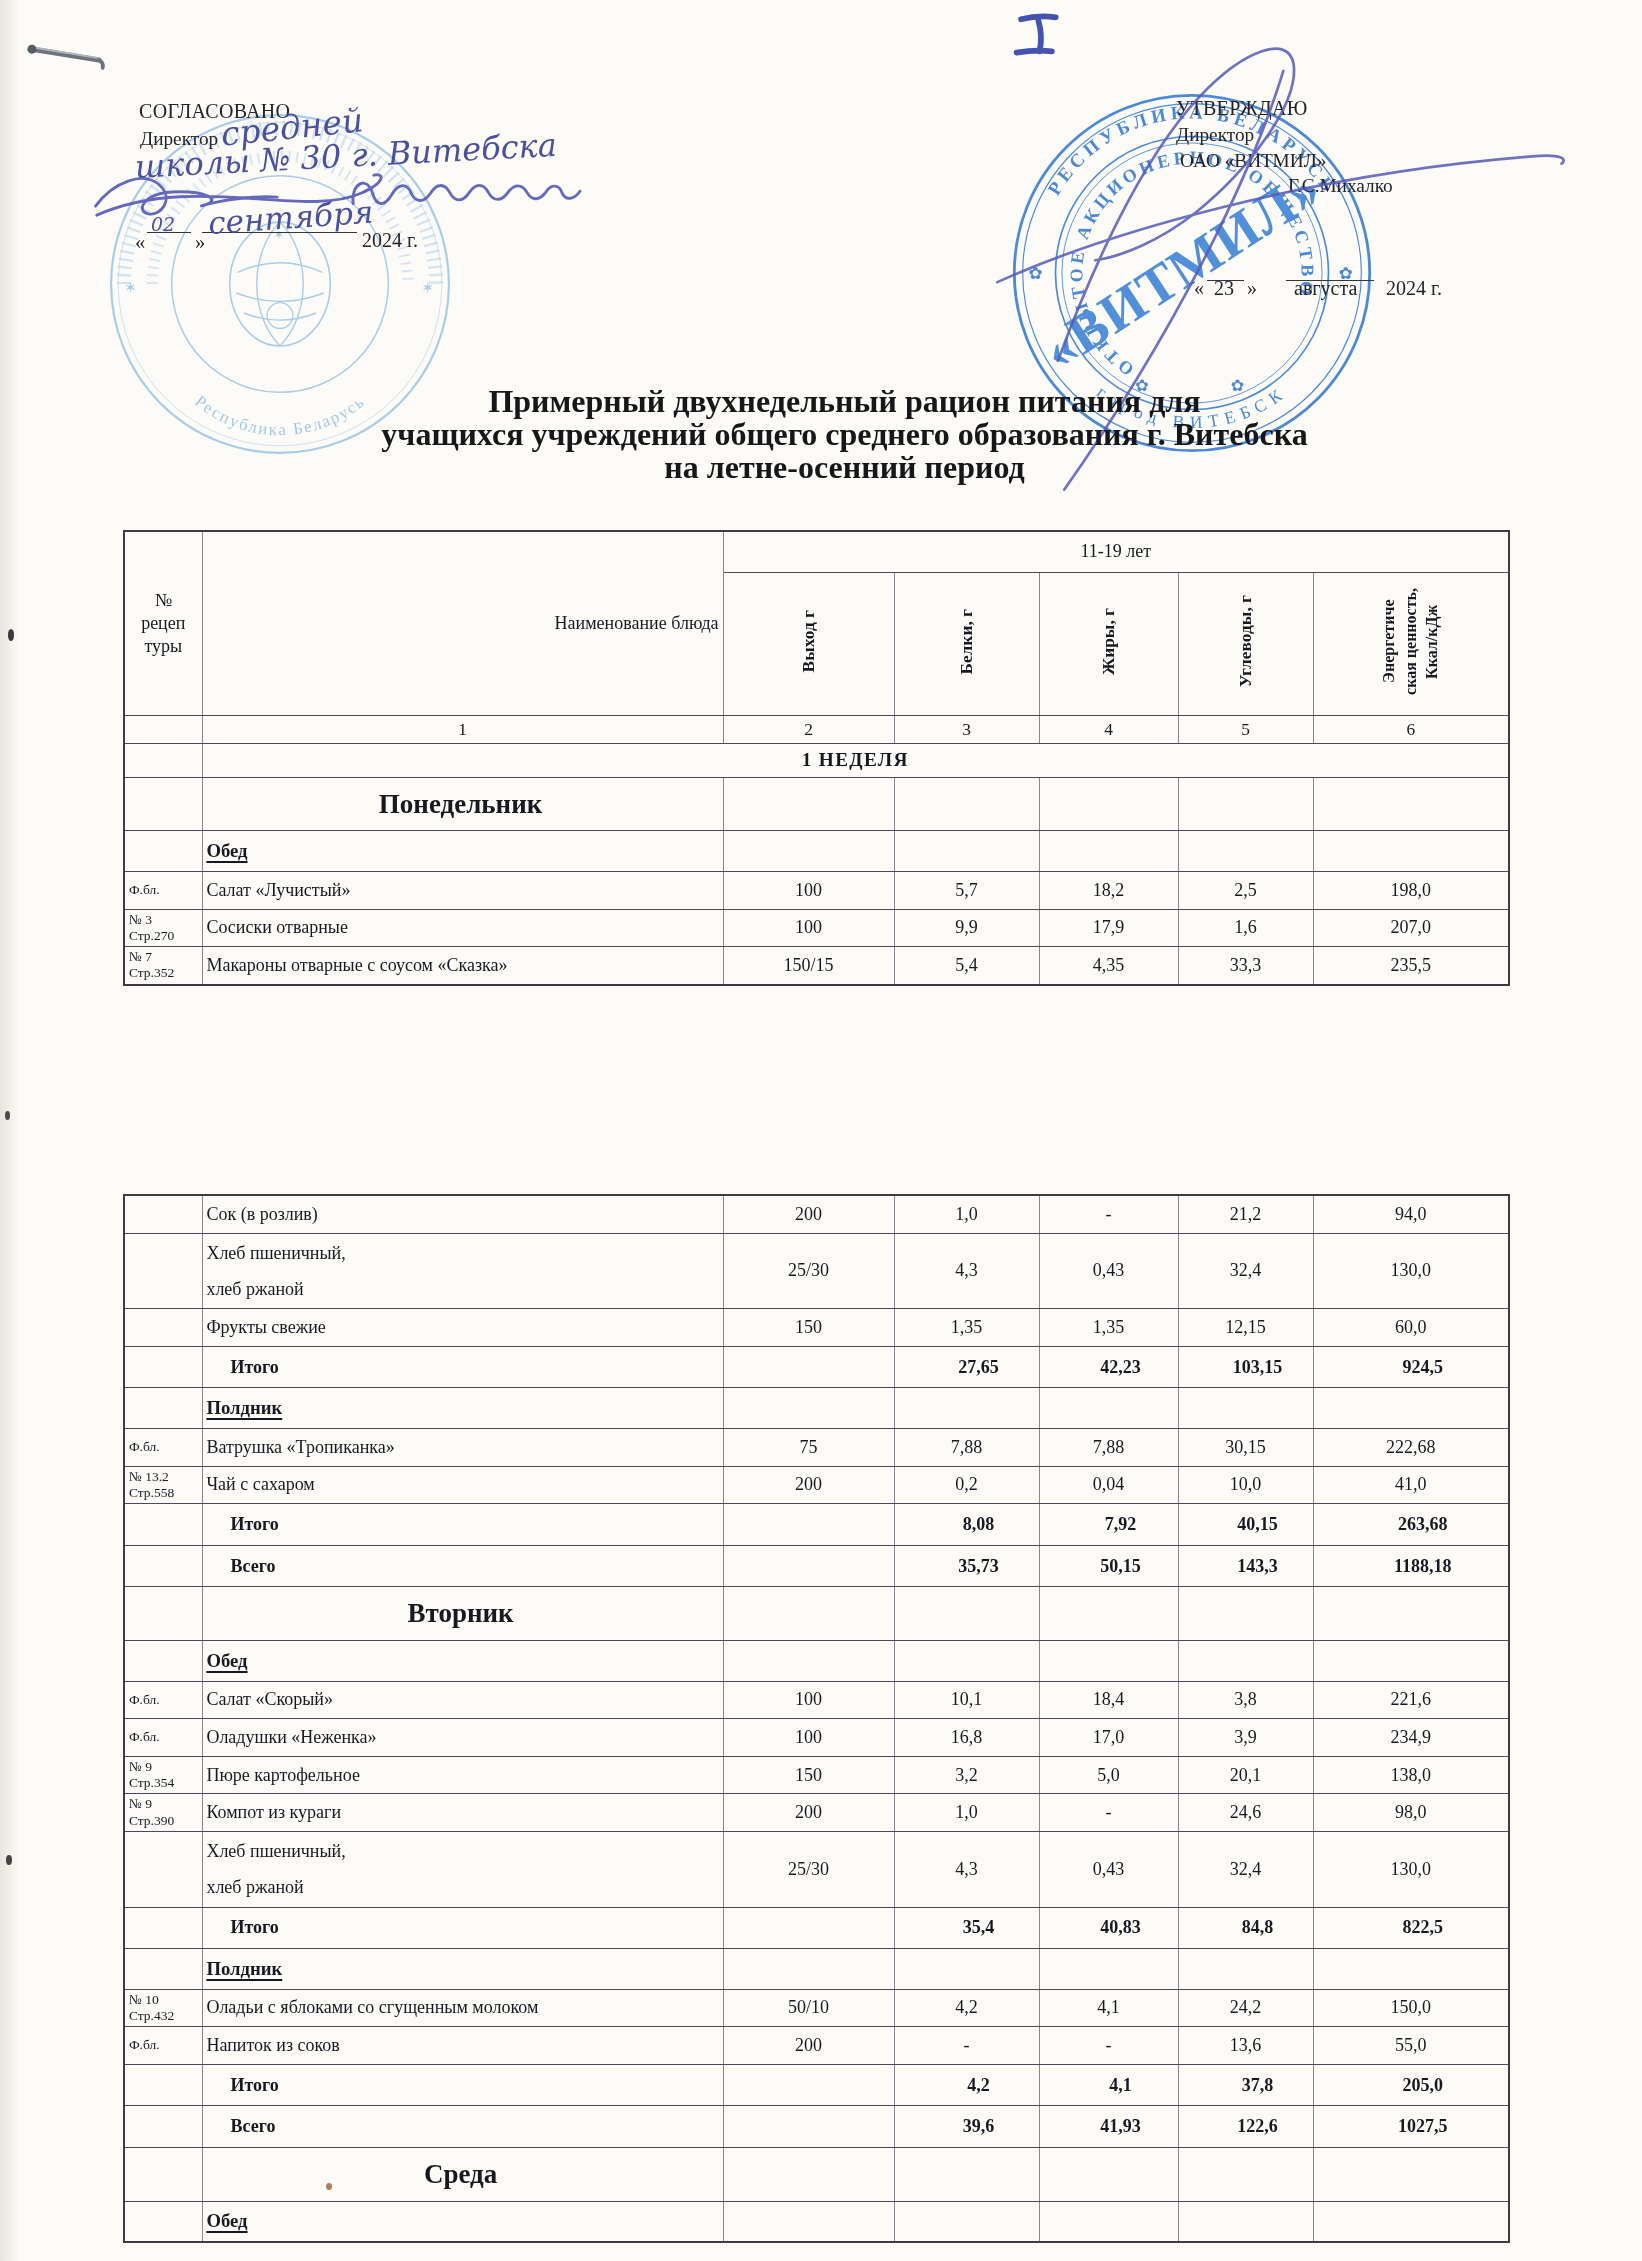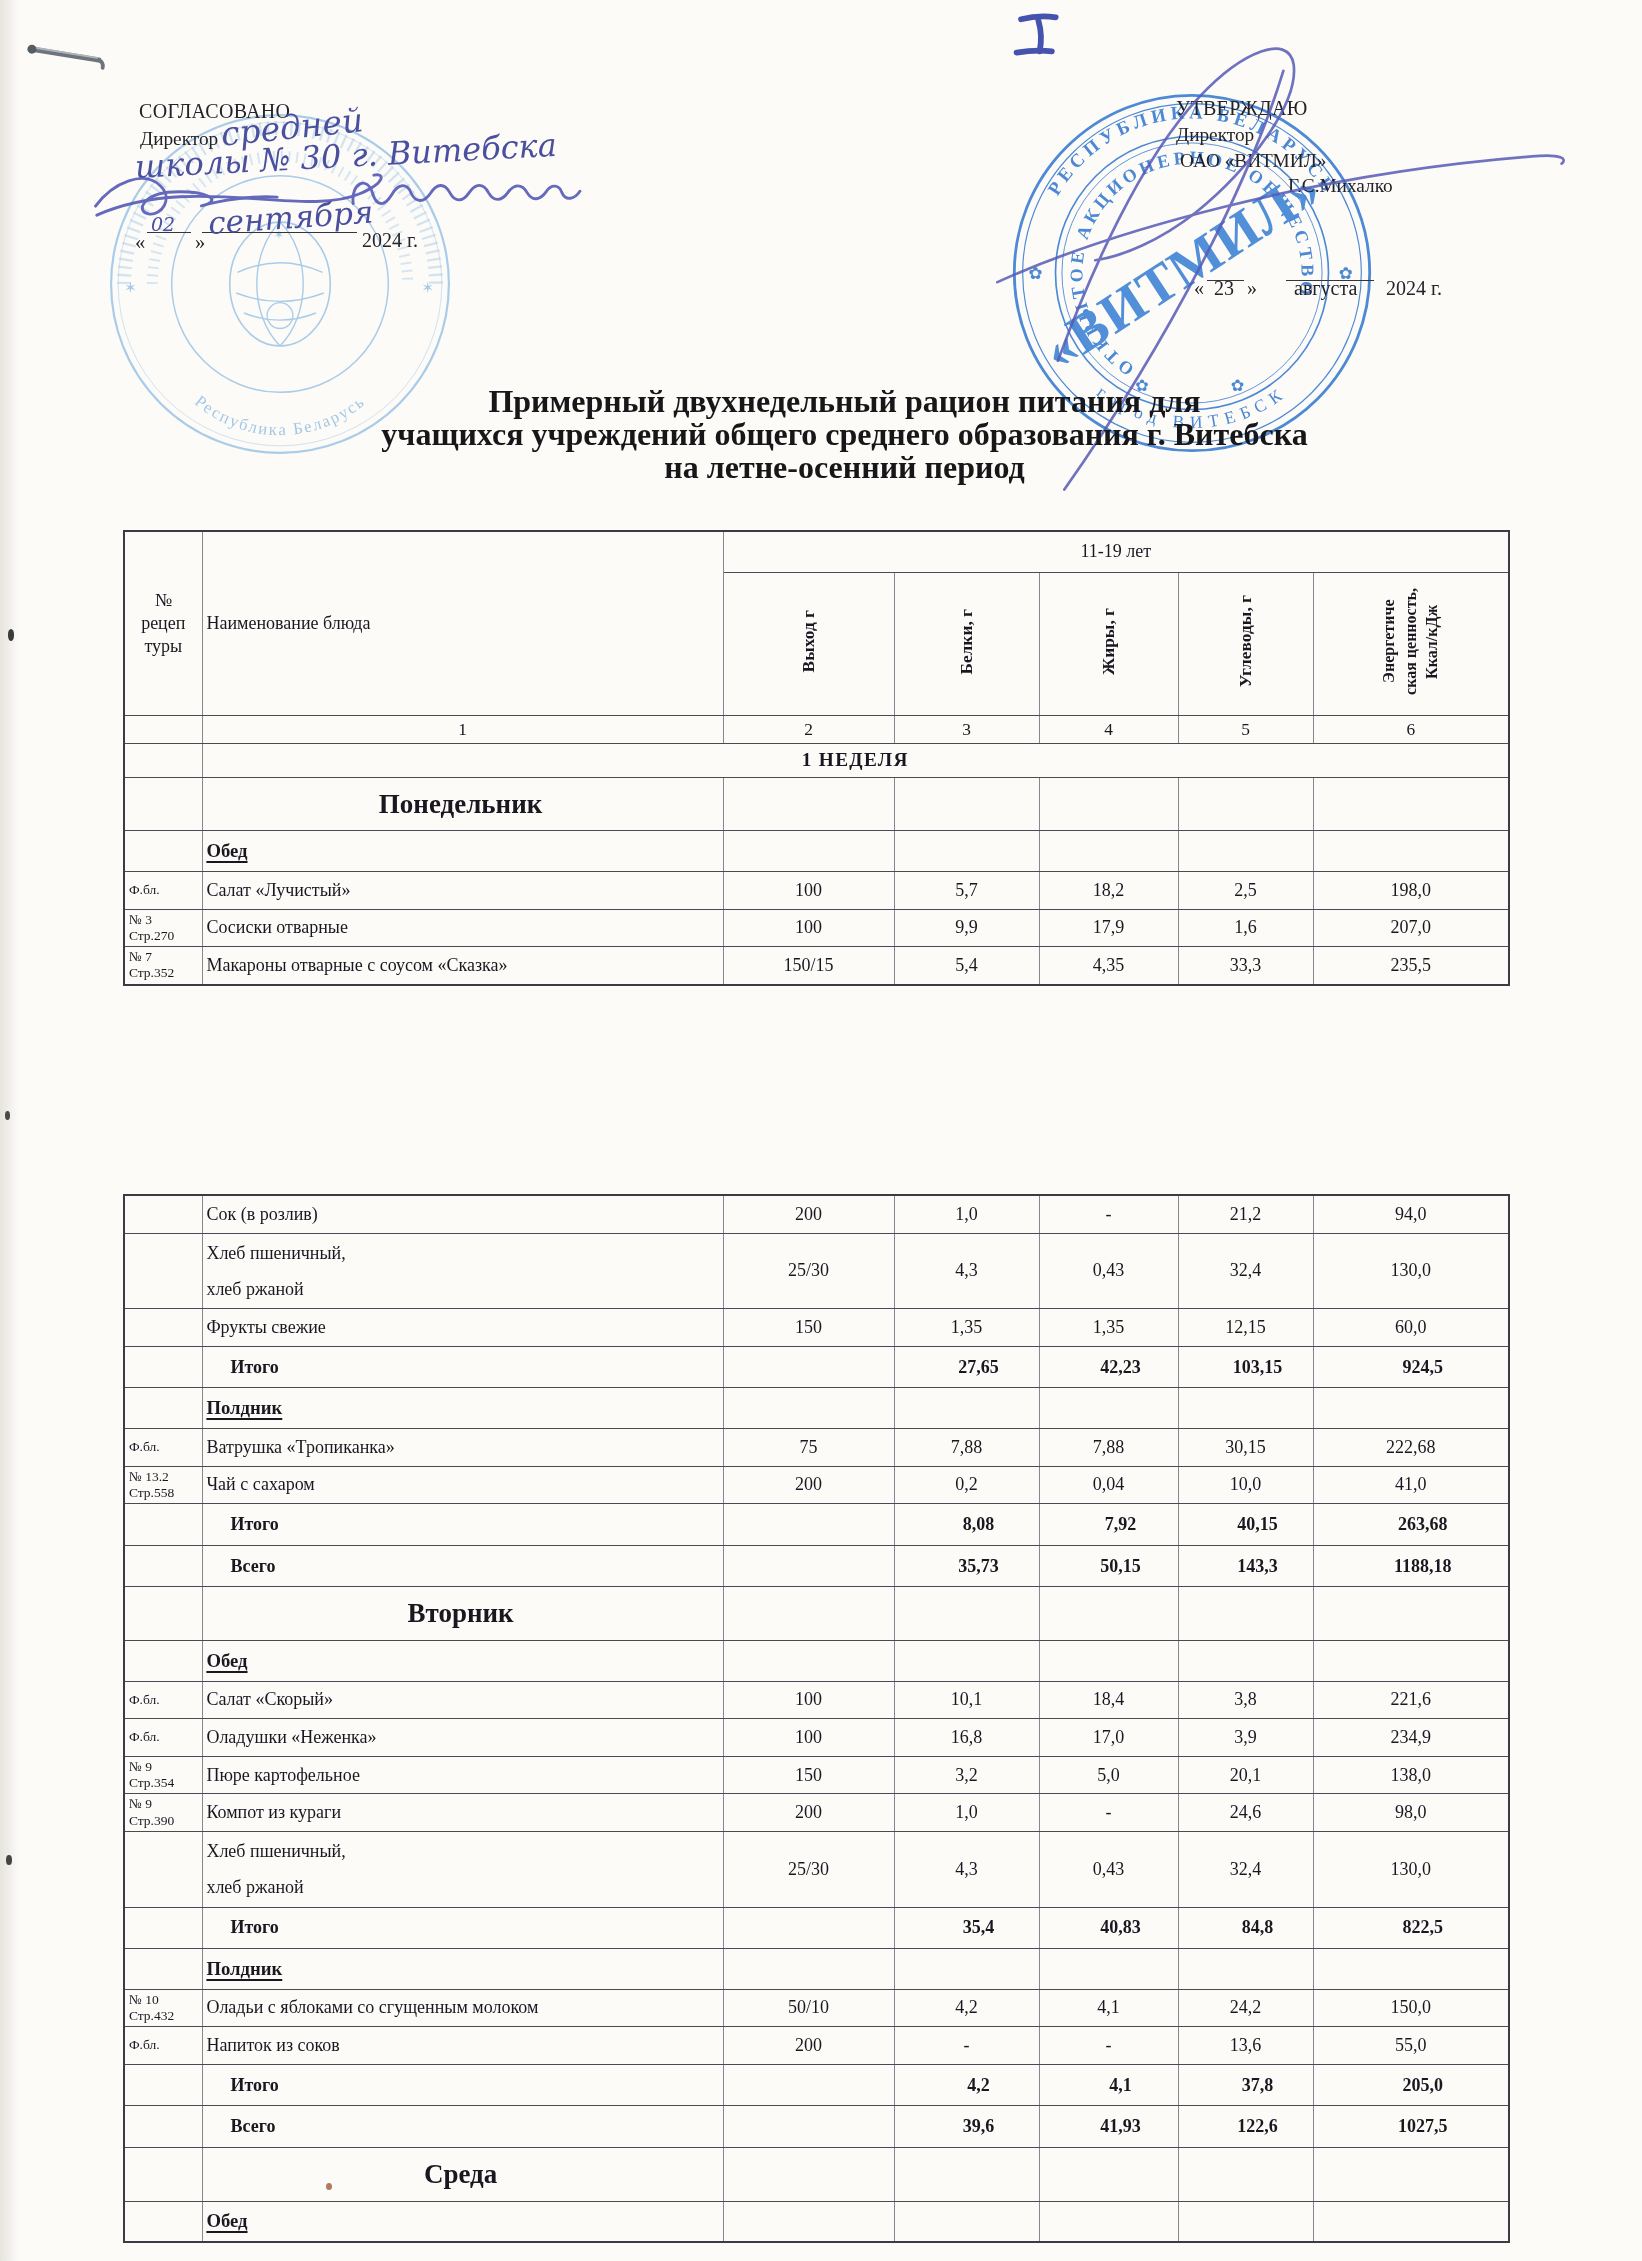--- a/index.html
+++ b/index.html
@@ -23,21 +23,21 @@
 
   
   table.menu{position:absolute;left:123px;border-collapse:collapse;table-layout:fixed;
              width:1384px;background:transparent;}
   table.menu{border:2.1px solid #3e3a46;}
   .menu td,.menu th{border-left:1px solid #8a8590;border-right:1px solid #8a8590;
              border-top:1.7px solid #4d4856;border-bottom:1.7px solid #4d4856;
              font-weight:normal;font-size:18px;color:#191820;vertical-align:middle;
              padding:1.3px 3.9px;overflow:hidden;}
   .menu .h-main th{border-top:2.3px solid #3e3a46;}
-  .h-dish{vertical-align:top;text-align:left;font-weight:bold;font-size:18.7px;padding-top:6.4px;height:37px;}
+  .h-dish{vertical-align:top;text-align:right;font-weight:bold;font-size:18.7px;padding-top:6.4px;height:37px;}
   .h-age{text-align:center;font-weight:bold;font-size:18.7px;height:37px;}
   .h-ref{text-align:center;font-weight:bold;font-size:17.4px;line-height:1.3;}
   .h-sub th{height:140px;text-align:center;}
   .vert{display:inline-block;writing-mode:vertical-rl;transform:rotate(180deg);
         font-weight:bold;font-size:17.4px;line-height:1.35;white-space:pre-line;text-align:center;}
   .h-nums td{height:27px;text-align:center;font-size:17.4px;padding:0;}
   .h-week td{height:30px;text-align:center;font-weight:bold;font-size:19.3px;letter-spacing:1.3px;}
   .c-ref{text-align:left;padding-left:11.6px;font-weight:bold;}
   .c-name{text-align:left;padding-left:10.3px;}
   .c-out{text-align:center;font-weight:bold;}

